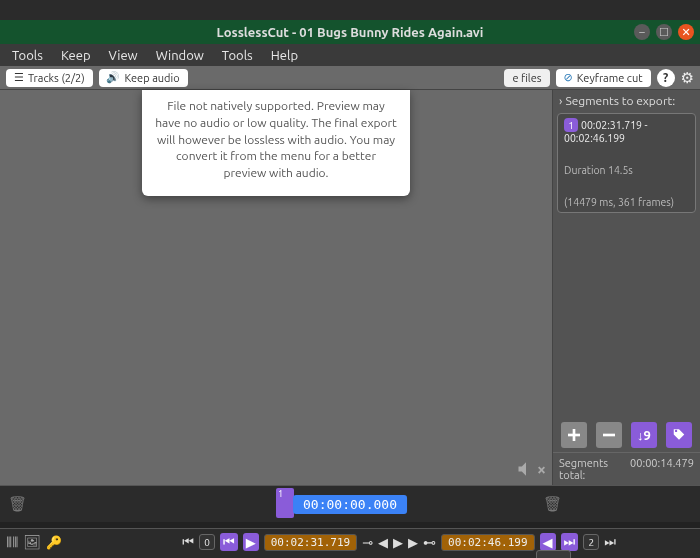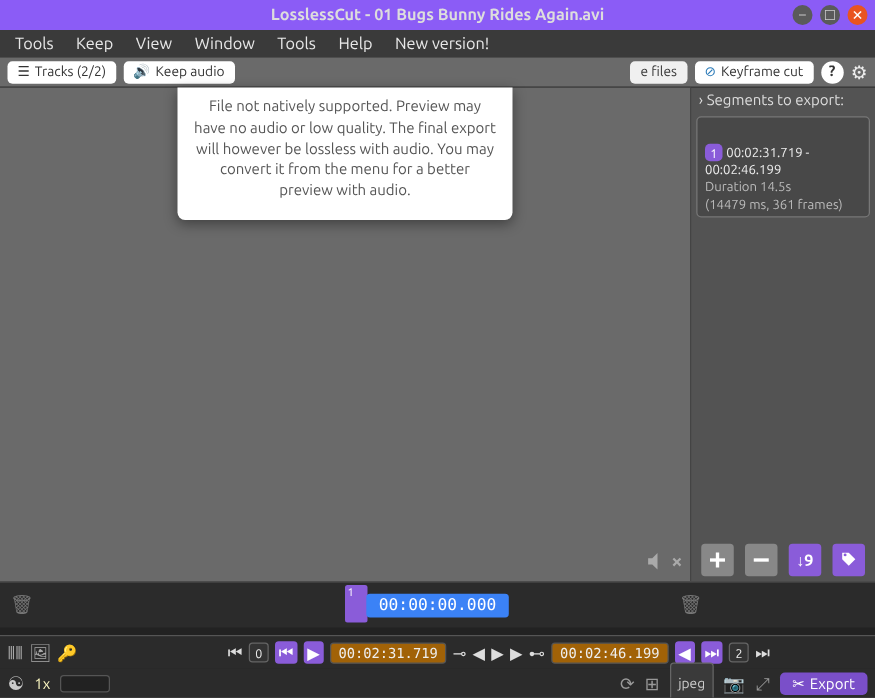--- a/index.html
+++ b/index.html
@@ -1,49 +1,49 @@
 <!DOCTYPE html>
 <html><head>
 <meta charset="utf-8">
 <style>
 * { box-sizing: border-box; margin: 0; padding: 0; font-family: Ubuntu, "Segoe UI", Arial, sans-serif; }
 body { width: 700px; height: 558px; background: #2b2b2b; overflow: hidden; color: #ddd; font-size: 13px; }
 
 
-.titlebar { height: 24px; background: #8b5cf6; display: flex; align-items: center; justify-content: center; position: relative; }
+.titlebar { height: 24px; background: #14532d; display: flex; align-items: center; justify-content: center; position: relative; margin-top: 20px; }
 .titlebar-title { color: #ddd; font-weight: bold; font-size: 13px; }
 .win-ctrls { position: absolute; right: 6px; display: flex; gap: 6px; align-items: center; }
 .win-btn { width: 16px; height: 16px; border-radius: 50%; display: flex; align-items: center; justify-content: center; font-size: 11px; }
 .win-min, .win-max { background: #5a5a5a; color: #ccc; }
 .win-close { background: #e95420; color: #fff; }
 
 
 .menubar { height: 22px; background: #3a3a3a; display: flex; align-items: center; padding: 0 4px; gap: 2px; }
 .menubar span { color: #e8e8e8; padding: 2px 8px; font-size: 13px; cursor: pointer; }
 
 
 .toolbar { height: 24px; background: #6a6a6a; display: flex; align-items: center; padding: 2px 6px; gap: 6px; position: relative; border-bottom: 1px solid #444;}
 .pill { background: #fff; color: #333; border-radius: 4px; padding: 1px 8px; font-size: 11px; display: flex; align-items: center; gap: 4px; height: 18px; }
 .toolbar-spacer { flex: 1; }
 .round-btn { width: 18px; height: 18px; border-radius: 50%; background: #fff; color: #333; display: flex; align-items: center; justify-content: center; font-size: 12px; font-weight: bold; }
 .gear { color: #eee; font-size: 15px; }
 
 
-.main { display: flex; height: 395px; background: #000000; position: relative; }
+.main { display: flex; height: 395px; background: #6d28d9; position: relative; }
 .preview { flex: 1; background: #6a6a6a; position: relative; }
 .tooltip-pop { position: absolute; top: 0; left: 50%; transform: translateX(-50%); width: 268px; background: #fff; color: #555; padding: 8px 12px 14px; border-radius: 0 0 6px 6px; box-shadow: 0 3px 10px rgba(0,0,0,.4); text-align: center; font-size: 12px; line-height: 1.4; }
 .mute-icon { position: absolute; bottom: 6px; right: 6px; color: #aaa; font-size: 22px; display:flex; align-items:center; gap:1px;}
 
 
 .sidepanel { width: 148px; background: #535353; display: flex; flex-direction: column; border-left: 1px solid #444;}
 .side-head { padding: 4px 6px; color: #ddd; font-size: 12px; display:flex; align-items:center; gap:3px; }
 .segment-card { margin: 2px 4px; border: 1px solid #777; border-radius: 4px; padding: 4px 6px; background: rgba(0,0,0,.12); }
 .seg-badge { background: #8a5cd9; color: #fff; border-radius: 4px; display: inline-flex; width: 14px; height: 14px; align-items: center; justify-content: center; font-size: 10px; margin-right: 3px; }
-.seg-time { color: #eee; font-size: 10.5px; margin-top: 17px; }
-.seg-dur { color: #bbb; font-size: 10.5px; margin-top: 2px; }
+.seg-time { color: #eee; font-size: 10.5px; }
+.seg-dur { color: #bbb; font-size: 10.5px; margin-top: 20px; }
 .side-spacer { flex: 1; }
 .side-actions { display: flex; justify-content: space-around; padding: 4px; }
 .side-act { width: 26px; height: 26px; background: #888; border-radius: 3px; display: flex; align-items: center; justify-content: center; color: #fff; font-size: 16px; }
 .tag-act { background: #8a5cd9; }
 .side-total { padding: 4px 6px; color: #ccc; font-size: 11px; border-top: 1px solid #666; display:flex; justify-content:space-between; }
 
 
 .timeline { height: 44px; background: #2b2b2b; position: relative; display: flex; flex-direction: column; border-top: 1px solid #555; border-bottom: 1px solid #555;}
 .timeline-top { flex:1; display:flex; align-items:center; padding: 0 8px; position:relative;}
 .trash { color:#777; font-size:15px; }
@@ -87,21 +87,20 @@
   </div>
 </div>
 
 <div class="menubar">
   <span>Tools</span>
   <span>Keep</span>
   <span>View</span>
   <span>Window</span>
   <span>Tools</span>
   <span>Help</span>
-  <span>New version!</span>
 </div>
 
 <div class="toolbar">
   <div class="pill">
     <span>☰</span>
     <span>Tracks (2/2)</span>
   </div>
   <div class="pill">
     <span>🔊</span>
     <span>Keep audio</span>
@@ -157,20 +156,24 @@
           </svg>
         </div>
       <div class="side-act tag-act">
           <span style="font-size:13px;font-weight:bold">↓9</span>
         </div>
       <div class="side-act tag-act">
           <svg width="14" height="14" viewBox="0 0 24 24" fill="#fff">
             <path d="M21 11l-9-9H3v9l9 9 9-9zM7 7a2 2 0 110-4 2 2 0 010 4z"></path>
           </svg>
         </div>
+    </div>
+    <div class="side-total">
+      <span>Segments total:</span>
+      <span>00:00:14.479</span>
     </div>
   </div>
 </div>
 
 <div class="timeline">
   <div class="timeline-top">
     <span class="trash">🗑</span>
     <div class="seg-marker"><span>1</span></div>
     <div class="tc-box">00:00:00.000</div>
     <div class="tl-spacer"></div>

